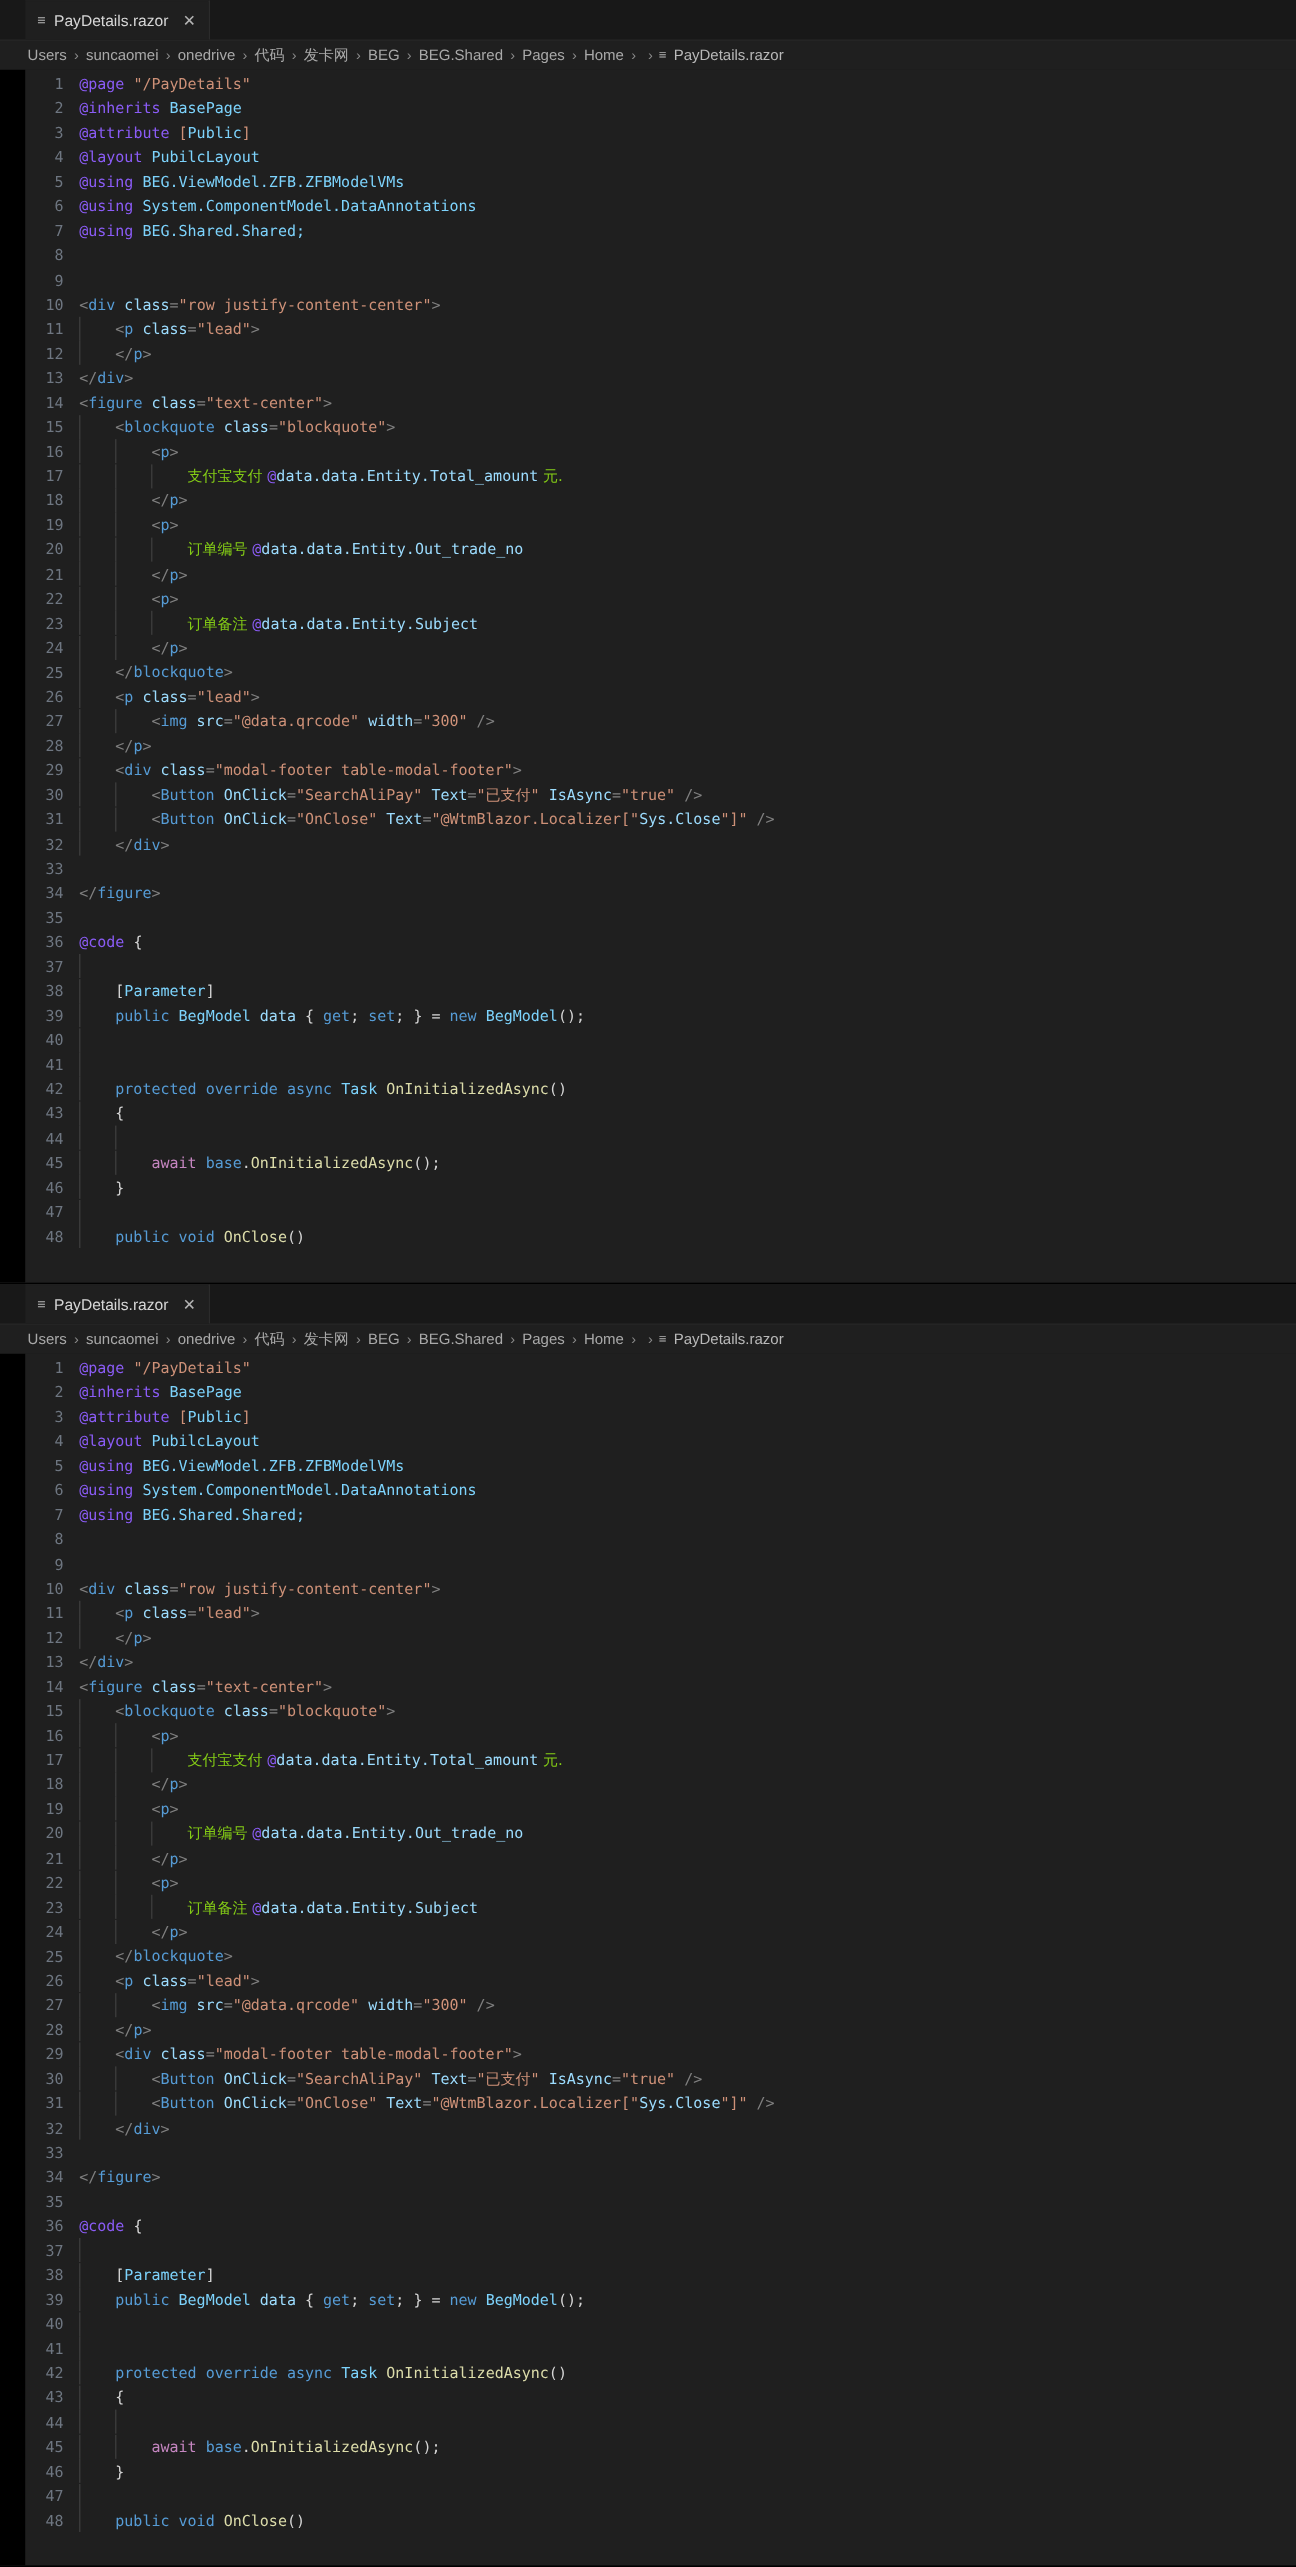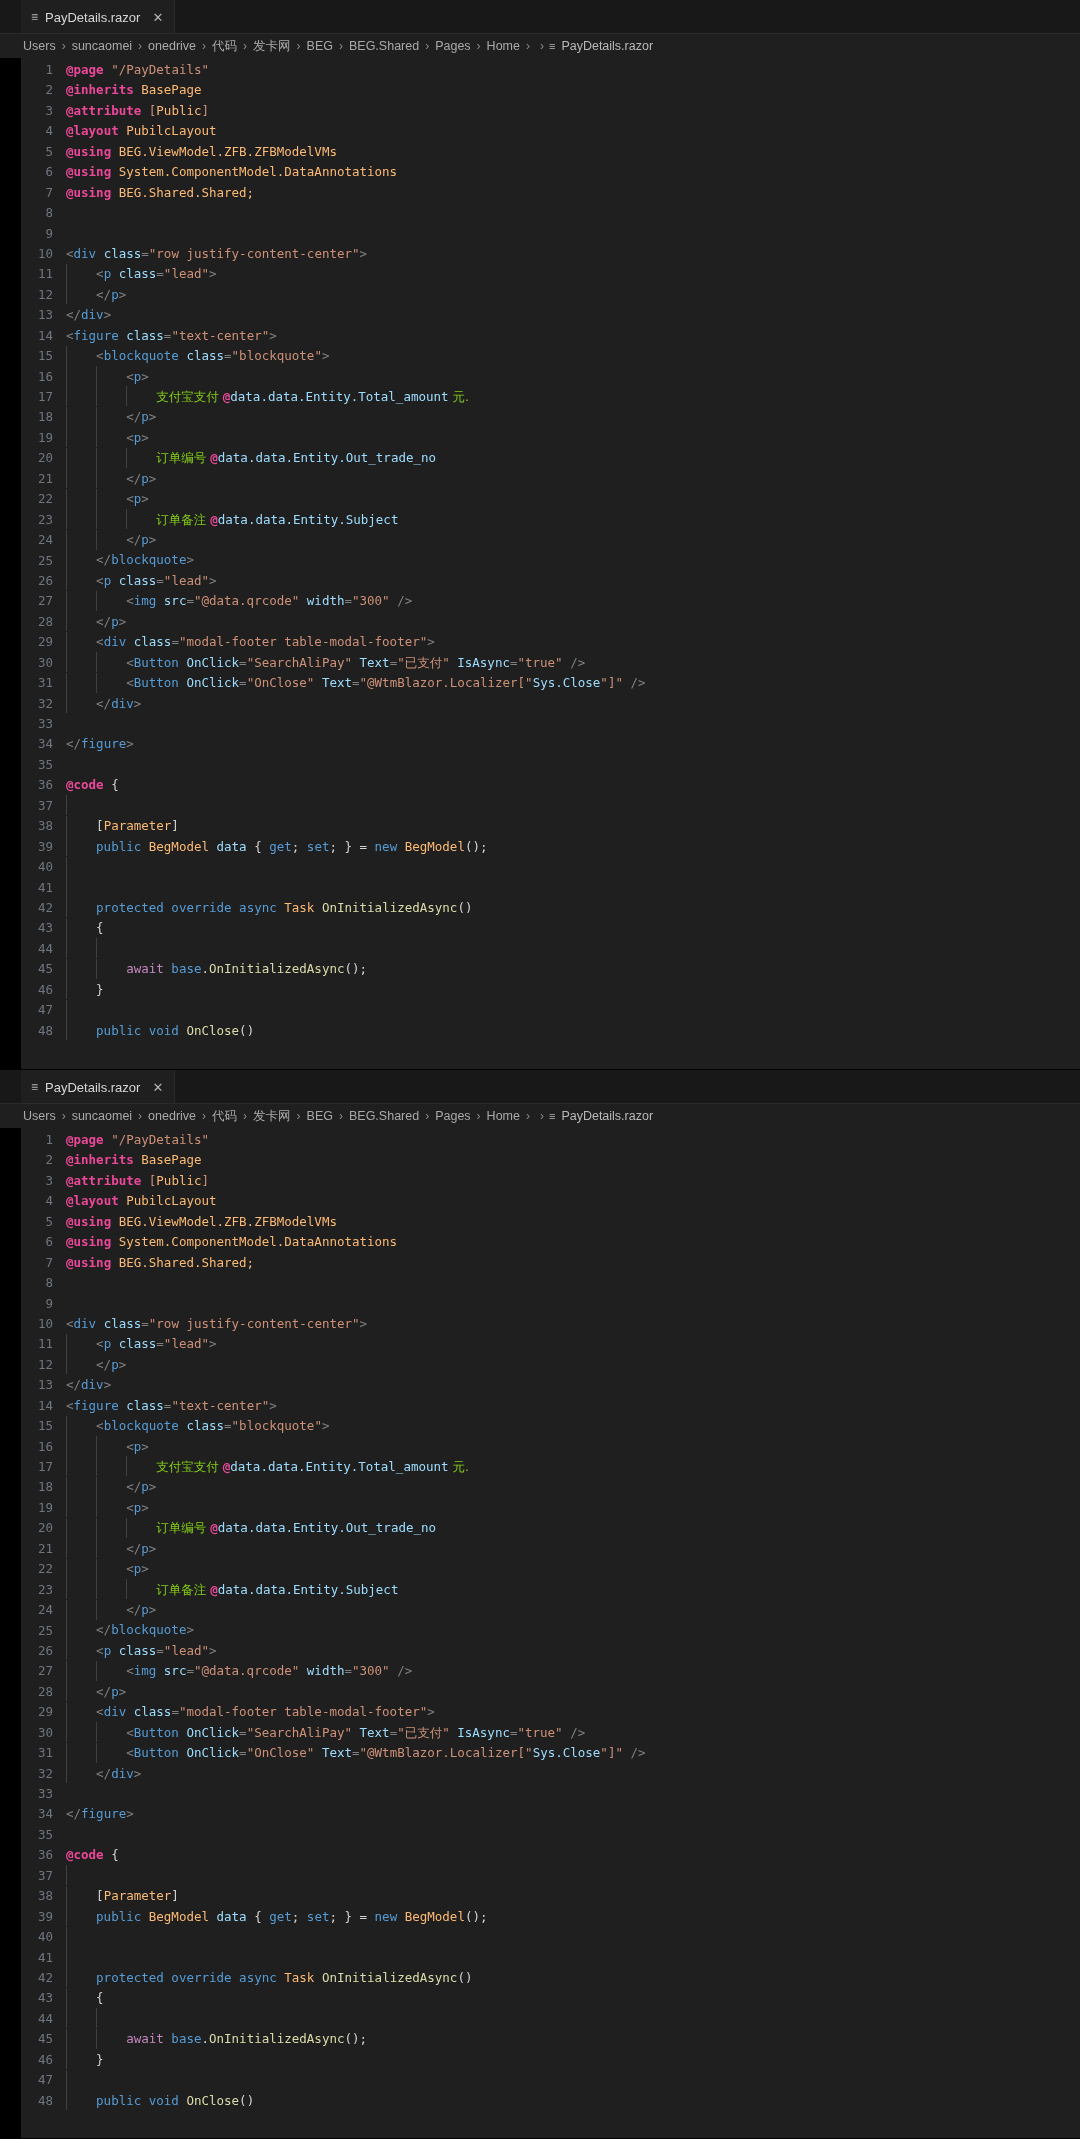--- a/index.html
+++ b/index.html
@@ -123,22 +123,22 @@
     display: inline-block;
     border-left: 1px solid #404040;
     margin-left: 0;
     height: 20px;
     vertical-align: middle;
     position: relative;
     top: -1px;
   }
 
   
-  .t-razor   { color: #ec4899; font-weight: bold; }
-  .t-type    { color: #fdba74; text-align: right; }
+  .t-razor   { color: #8b5cf6; }
+  .t-type    { color: #7dd3fc; text-align: right; }
   .t-str     { color: #ce9178; }
   .t-tag     { color: #569cd6; }
   .t-attr    { color: #9cdcfe; }
   .t-punc    { color: #808080; }
   .t-plain   { color: #d4d4d4; }
   .t-kw      { color: #569cd6; }
   .t-ctrl    { color: #c586c0; }
   .t-fn      { color: #dcdcaa; }
   .t-var     { color: #9cdcfe; }
   .t-cjk     { color: #84cc16; font-family: "DejaVu Sans", sans-serif; }

